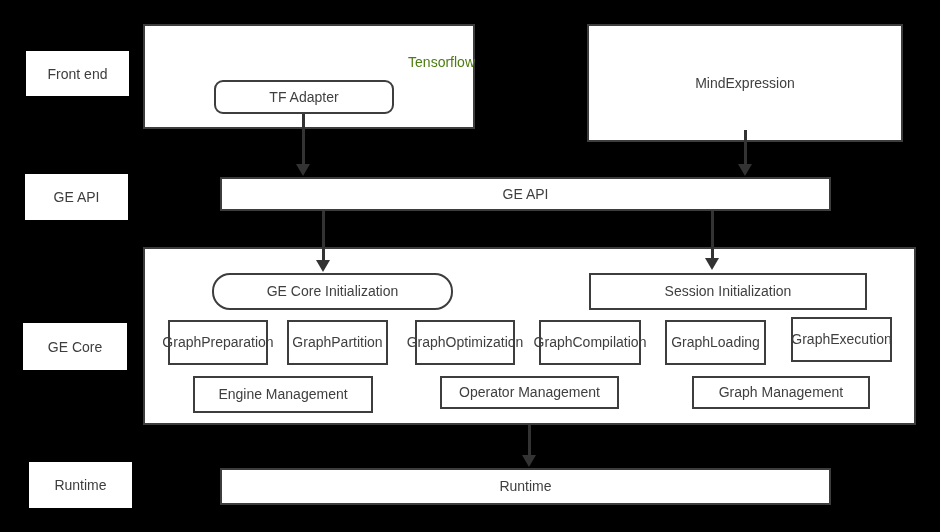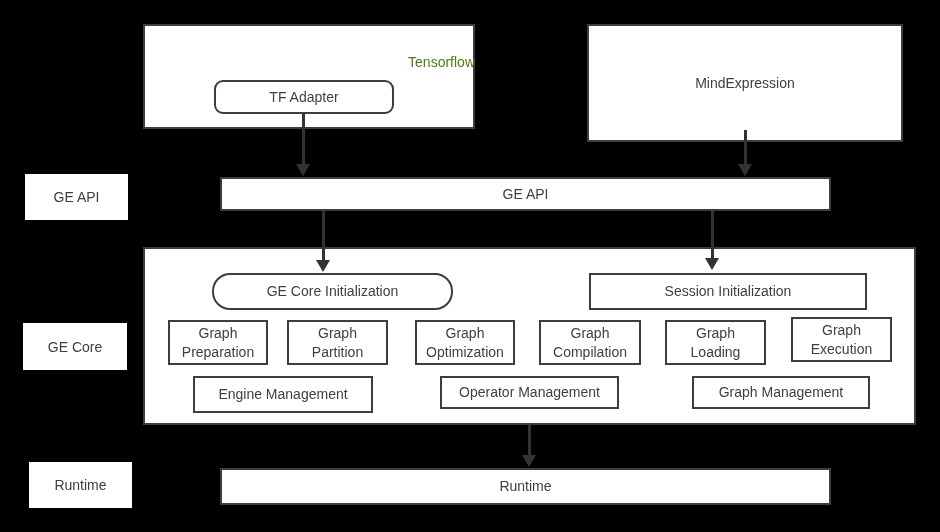--- a/index.html
+++ b/index.html
@@ -56,28 +56,29 @@
     flex: 1;
     background: #333333;
   }
   .arrow .head {
     width: 0;
     height: 0;
     border-left: 7px solid transparent;
     border-right: 7px solid transparent;
     border-top: 12px solid #333333;
   }
-  .two-line { flex-direction: column; }
+  .two-line { }
   .two-line span { display: block; }
 </style>
 </head>
 <body>
 
 <div class="stage">
 
+  <div class="layer-label" style="left:26px; top:51px; width:103px; height:45px;">Front end</div>
   <div class="layer-label" style="left:25px; top:174px; width:103px; height:46px;">GE API</div>
   <div class="layer-label" style="left:23px; top:323px; width:104px; height:47px;">GE Core</div>
   <div class="layer-label" style="left:29px; top:462px; width:103px; height:46px;">Runtime</div>
 
   <div class="box" style="left:143px; top:24px; width:332px; height:105px;"></div>
   <div class="float-title" style="left:143px; top:52px; width:332px;">Tensorflow</div>
   <div class="box" style="left:214px; top:80px; width:180px; height:34px;border-radius:9px;">TF Adapter</div>
 
   <div class="box" style="left:587px; top:24px; width:316px; height:118px;">MindExpression</div>
 

